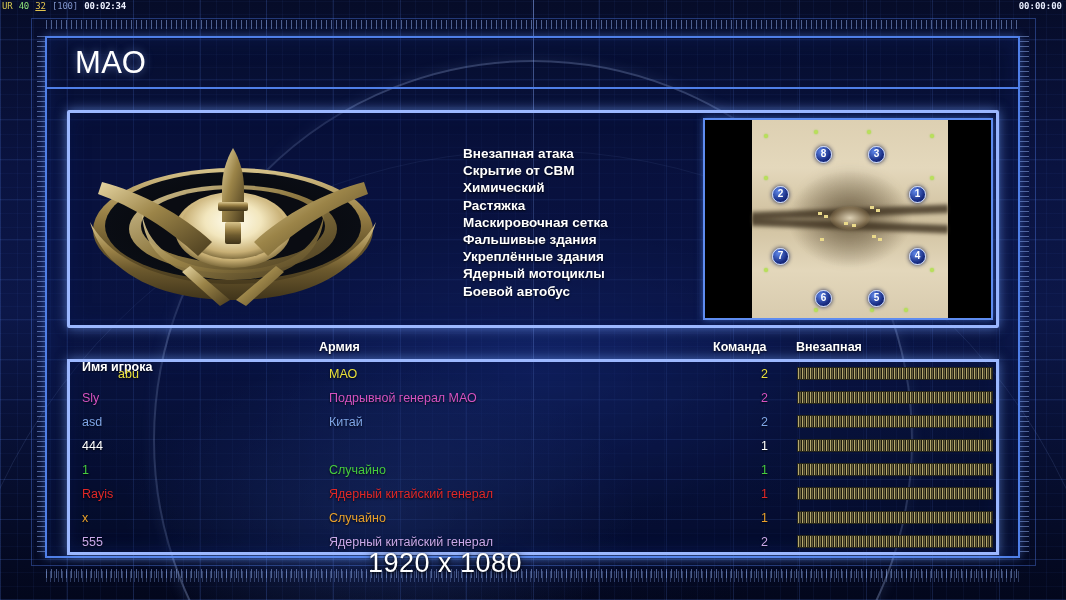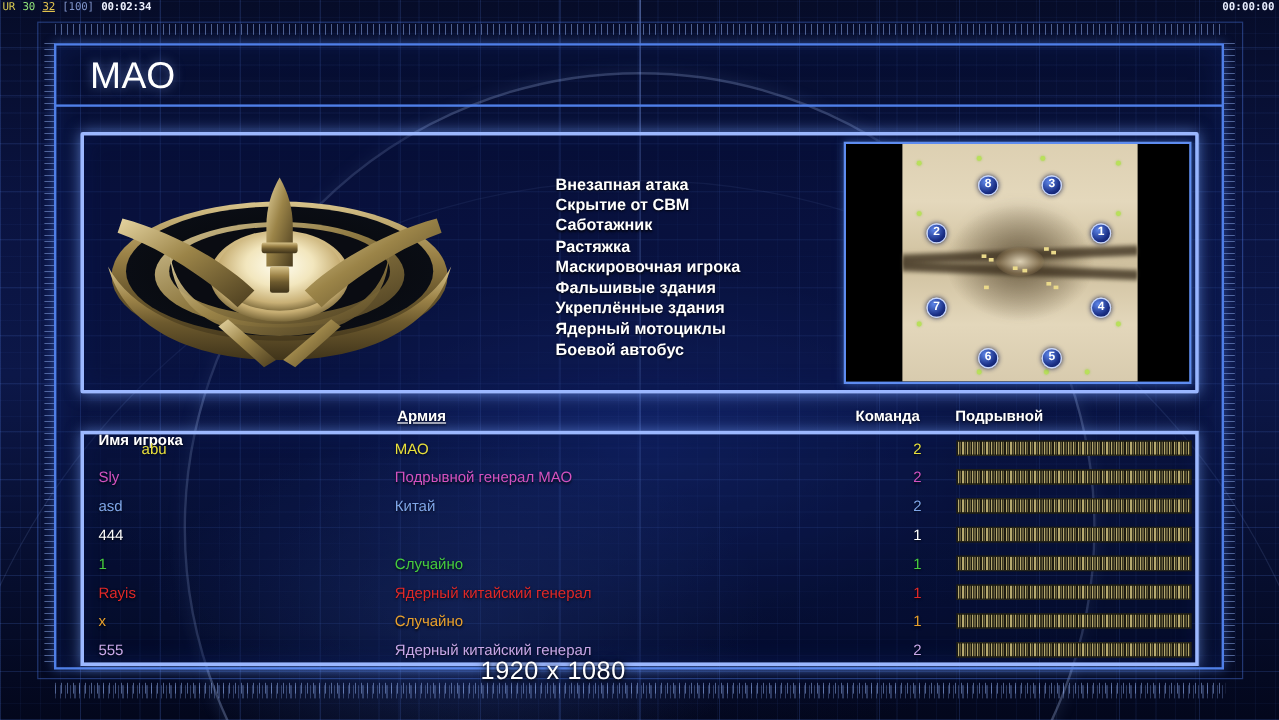--- a/index.html
+++ b/index.html
@@ -205,21 +205,21 @@
   
   .tbl-head {
     position:absolute; left:67px; top:340px; width:932px; height:18px;
     z-index:10;
   }
   .tbl-head span {
     position:absolute; font-size:12.5px; font-weight:bold; color:#ffffff;
     text-shadow:0 1px 2px rgba(0,0,0,.8);
   }
   .h-name { left:15px;margin-top:20px; }
-  .h-army { left:264px;text-decoration:underline; }
+  .h-army { left:252px; }
   .h-team { left:646px; }
   .h-prog { left:729px; }
 
   .tbl-panel {
     position:absolute; left:67px; top:359px; width:932px; height:196px;
     border:3px solid #9cb8ff;
     box-shadow:0 0 11px rgba(120,165,255,.6), inset 0 0 16px rgba(10,25,85,.5);
     background:rgba(6,14,52,.22);
     z-index:9;
   }
@@ -250,22 +250,22 @@
     background:
       repeating-linear-gradient(90deg,
         rgba(196,182,120,.92) 0 1px,
         rgba(60,56,34,.95) 1px 2px,
         rgba(120,110,70,.85) 2px 3px,
         rgba(28,26,16,.95) 3px 4px);
   }
 
   
   .watermark {
-    position:absolute; left:16px; top:548px; width:890px; text-align:center;
-    font-size:21px; color:#ffffff; letter-spacing:.5px;
+    position:absolute; left:0; top:548px; width:890px; text-align:center;
+    font-size:27px; color:#ffffff; letter-spacing:.5px;
     text-shadow:0 0 8px rgba(0,0,0,.85), 0 1px 3px rgba(0,0,0,.9);
     z-index:40;
   }
   .bottom-strip {
     position:absolute; left:46px; bottom:18px; width:975px; height:11px;
     background:repeating-linear-gradient(90deg, rgba(140,170,240,.55) 0 1px, transparent 1px 4px);
     z-index:20; opacity:.55;
   }
 </style>
 </head>
@@ -276,21 +276,21 @@
   <div class="grid"></div>
   <div class="grid-fine"></div>
   <div class="arc"></div>
   <div class="arc2"></div>
   <div class="vcenter-line"></div>
   <div class="glow-blob"></div>
 
   <div class="topbar">
     <div class="topbar-left">
       <span class="t-fps">UR</span>
-      <span class="t-n1">30</span>
+      <span class="t-n1">40</span>
       <span class="t-n2">32</span>
       <span class="t-br">[100]</span>
       <span class="t-clk">00:02:34</span>
     </div>
     <div class="topbar-right">00:00:00</div>
   </div>
 
   <div class="outer-frame"></div>
   <div class="ruler ruler-top"></div>
   <div class="ruler ruler-bottom"></div>
@@ -352,23 +352,23 @@
       <path d="M64 84 C66 128,104 150,155 150 C206 150,244 128,246 84 C238 124,202 140,155 140 C108 140,72 124,64 84 Z" fill="url(#gold2)" opacity=".92"></path>
 
       <path d="M112 136 L152 170 L142 176 L104 142 Z" fill="url(#gold2)"></path>
       <path d="M198 136 L158 170 L168 176 L206 142 Z" fill="url(#gold2)"></path>
     </svg>
   </div>
 
   <div class="abilities">
     <div>Внезапная атака</div>
     <div>Скрытие от СВМ</div>
-    <div>Саботажник</div>
+    <div>Химический</div>
     <div>Растяжка</div>
-    <div>Маскировочная игрока</div>
+    <div>Маскировочная сетка</div>
     <div>Фальшивые здания</div>
     <div>Укреплённые здания</div>
     <div>Ядерный мотоциклы</div>
     <div>Боевой автобус</div>
   </div>
 
   <div class="minimap">
     <div class="minimap-img">
       <div class="mm-dark"></div>
       <div class="mm-riverA"></div>
@@ -405,21 +405,21 @@
       <div class="spawn" id="sp5" style="left: 157px; top: 128px;"><span>4</span></div>
       <div class="spawn" id="sp6" style="left: 63px; top: 170px;"><span>6</span></div>
       <div class="spawn" id="sp7" style="left: 116px; top: 170px;"><span>5</span></div>
     </div>
   </div>
 
   <div class="tbl-head">
     <span class="h-name">Имя игрока</span>
     <span class="h-army">Армия</span>
     <span class="h-team">Команда</span>
-    <span class="h-prog">Подрывной</span>
+    <span class="h-prog">Внезапная</span>
   </div>
 
   <div class="tbl-panel"></div>
   <div class="rows" id="rows">
       <div class="row">
         <span class="pname" style="color: rgb(232, 224, 60); margin-left: 36px;">abu</span>
         <span class="parmy" style="color: rgb(232, 224, 60);">МАО</span>
         <span class="pteam" style="color: rgb(232, 224, 60);">2</span>
         <span class="pbar">
           <i style="width: 100%;"></i>

